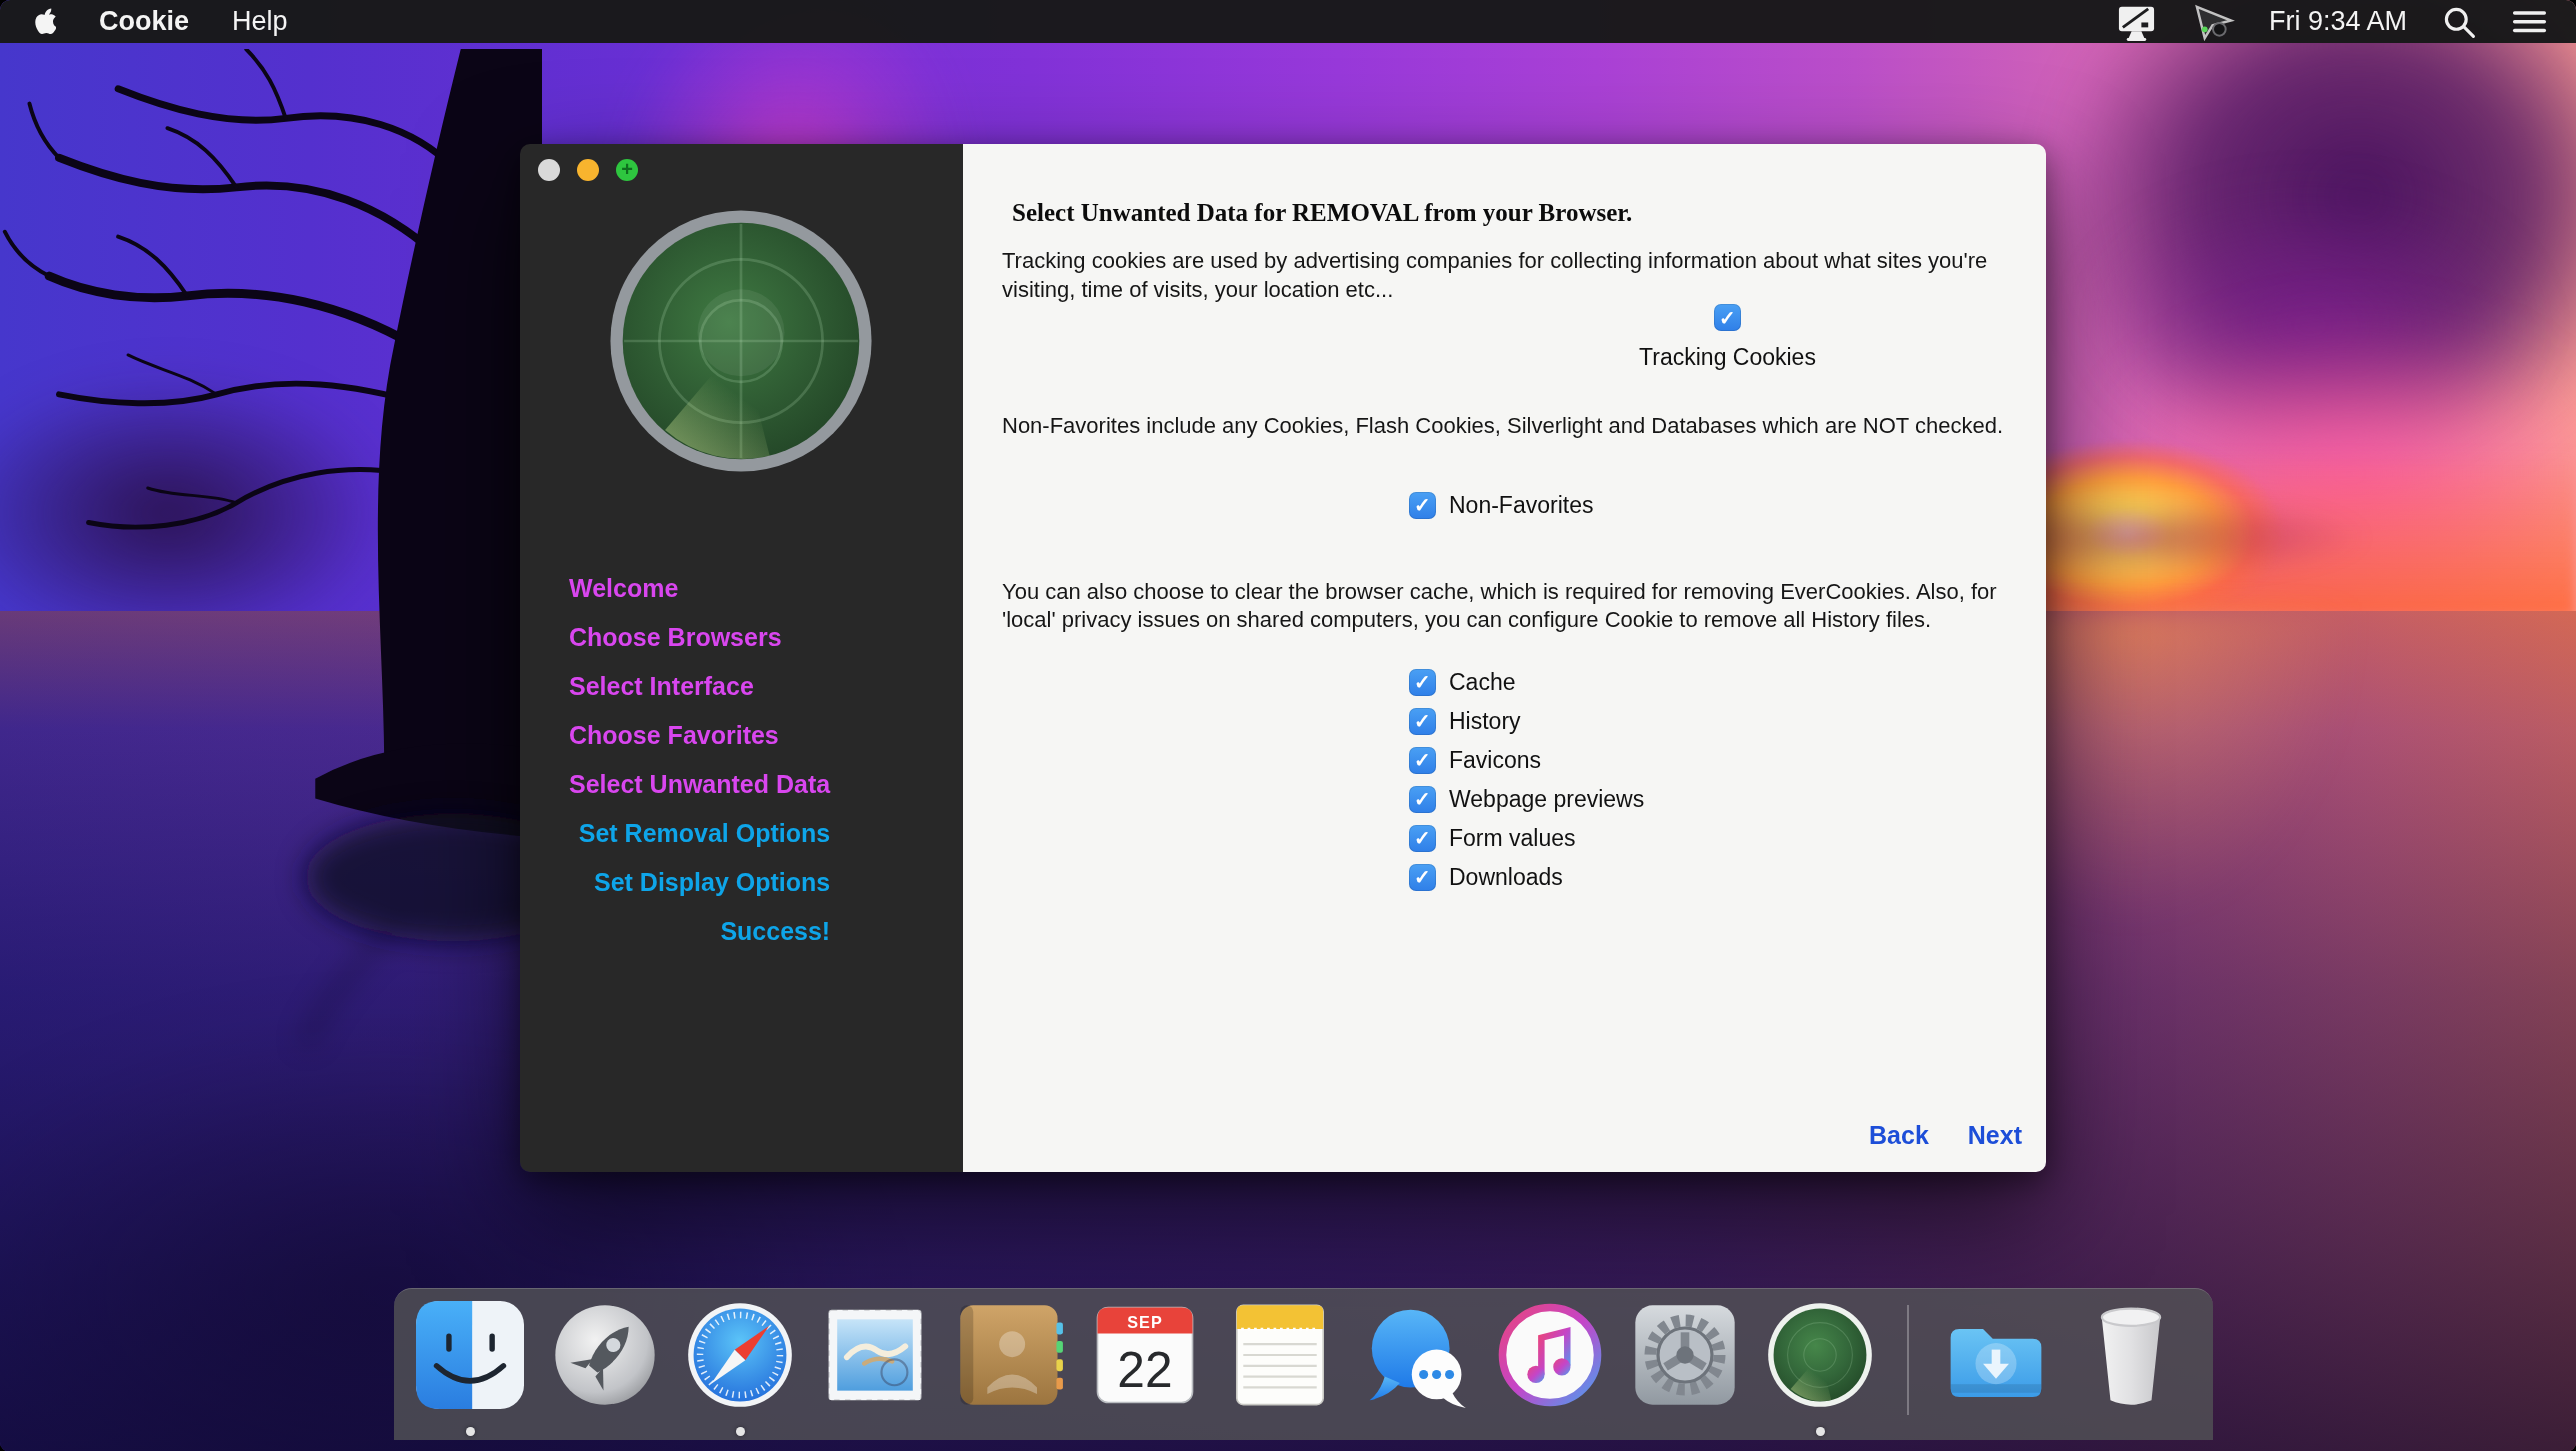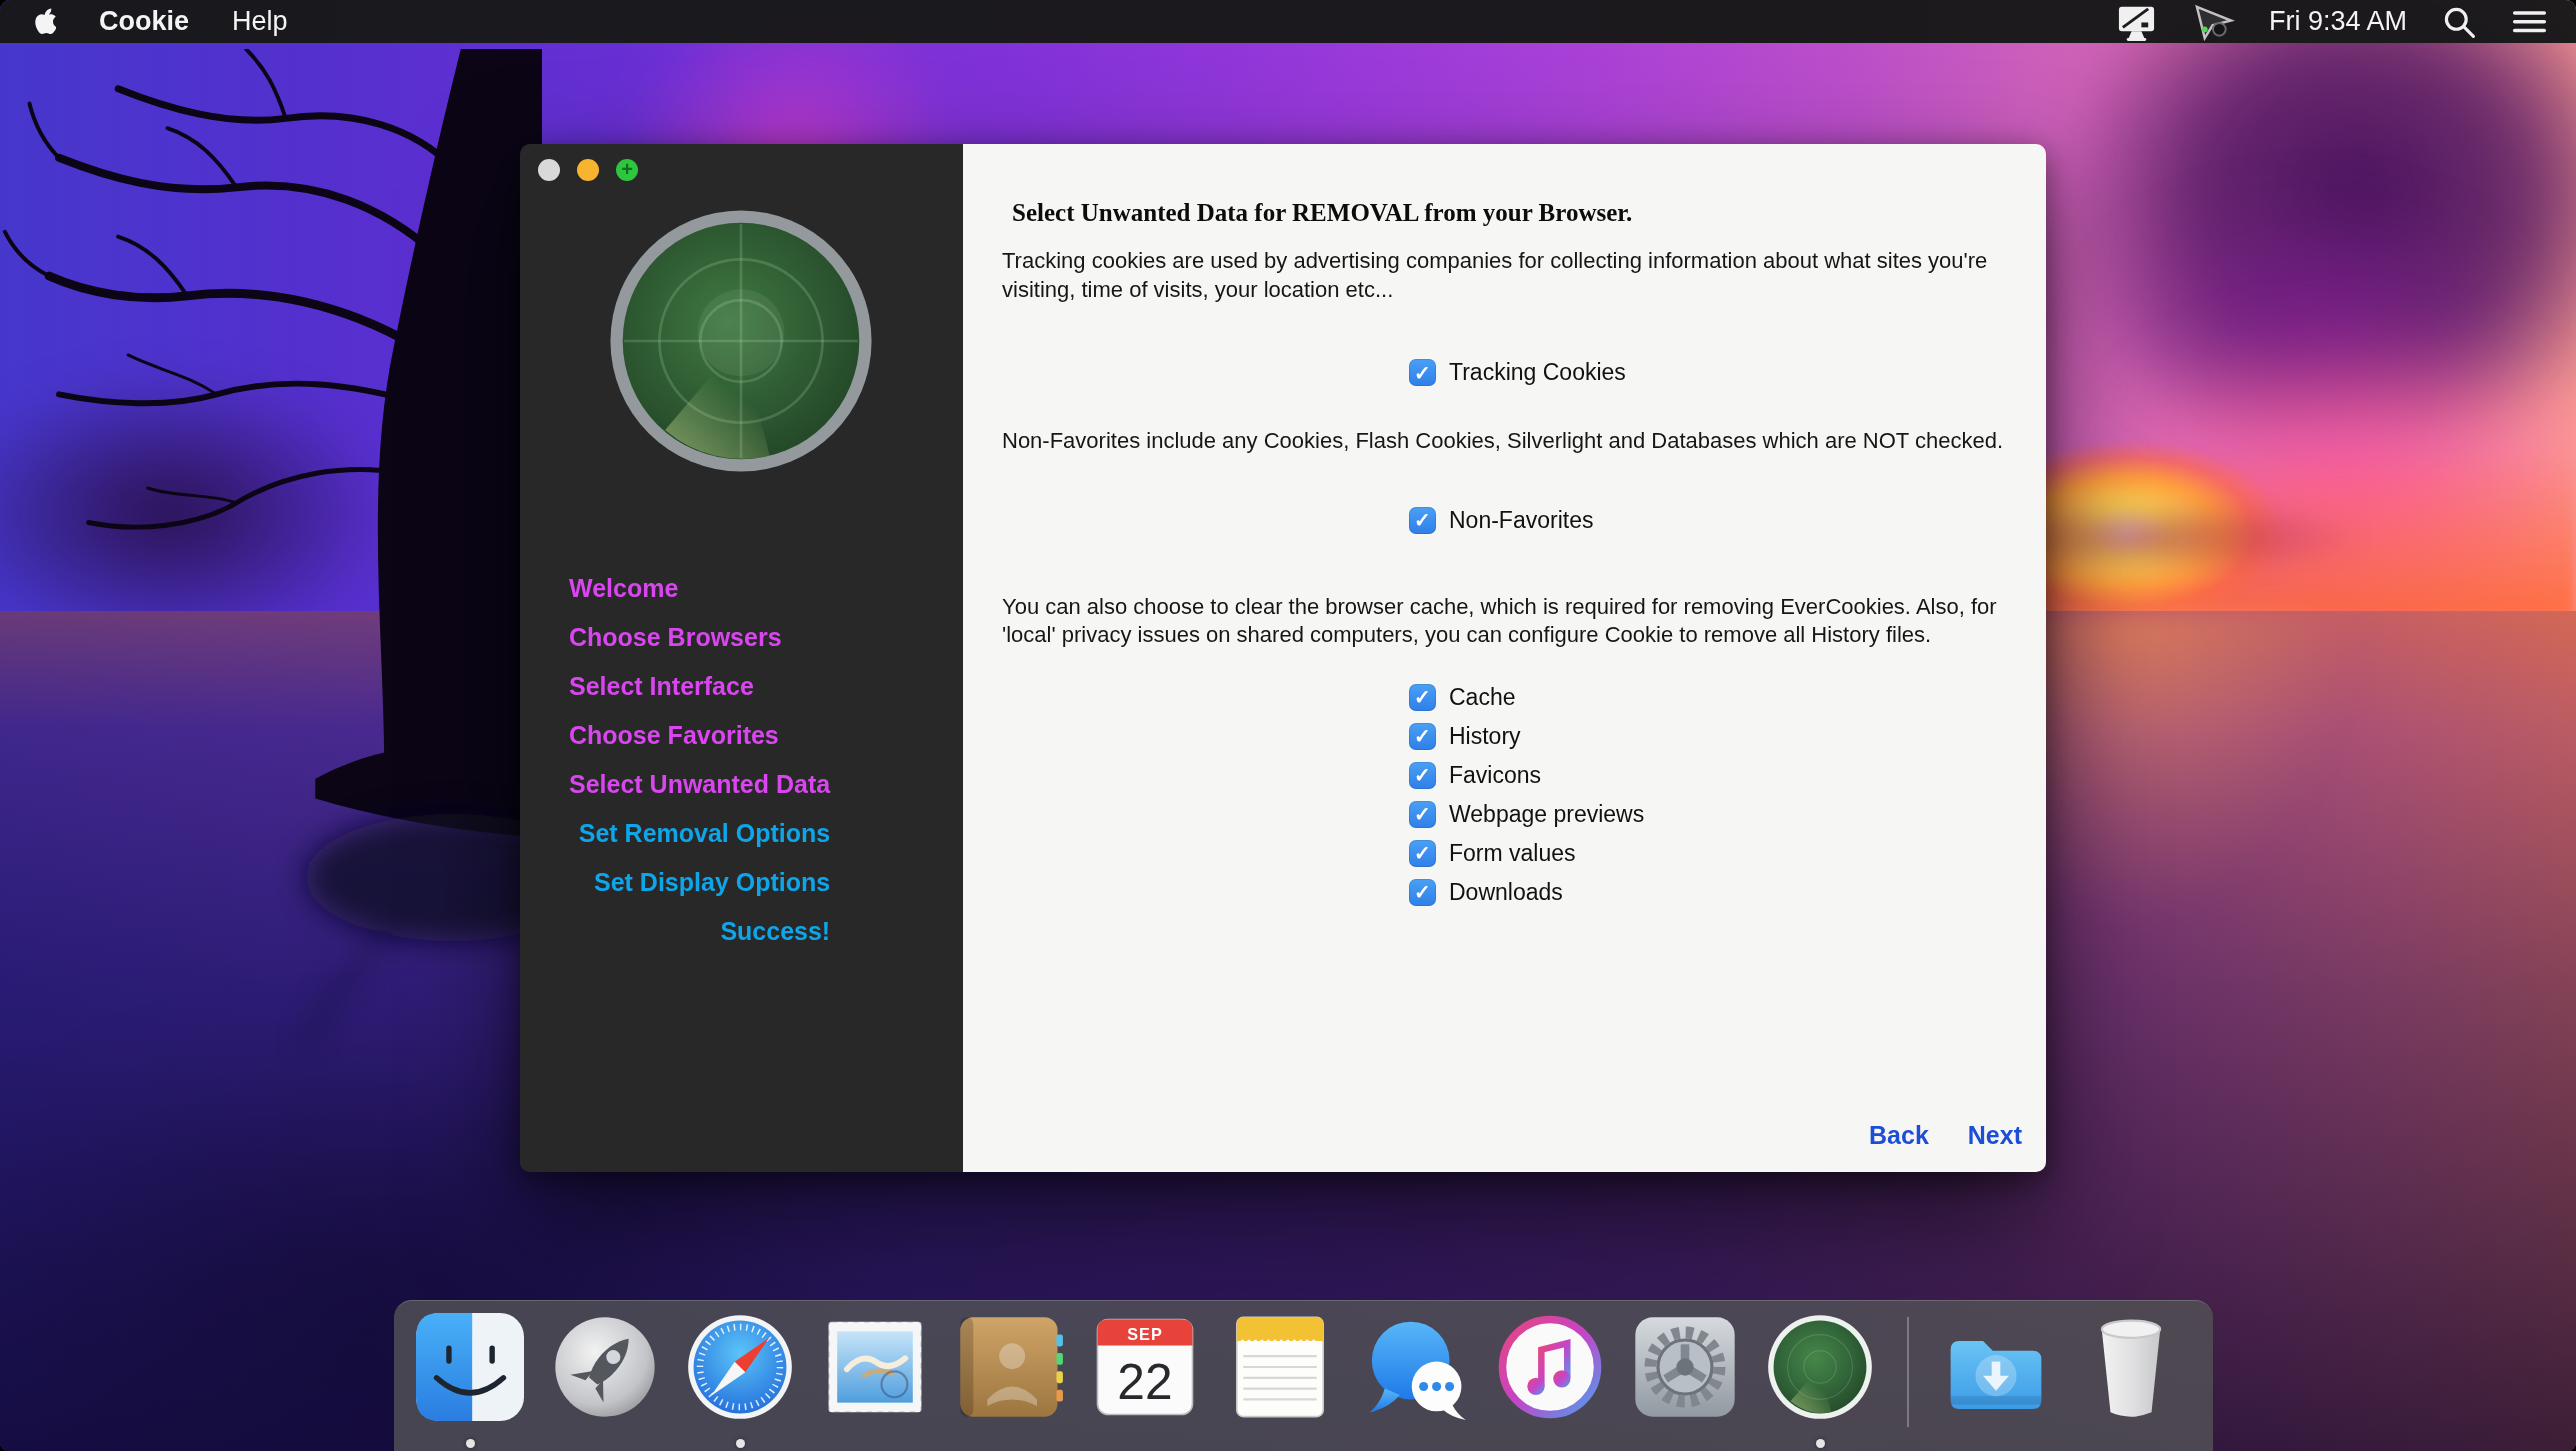--- a/index.html
+++ b/index.html
@@ -66,34 +66,34 @@
   .nav{position:absolute;left:49px;top:420px;}
   .nav-item{height:49px;line-height:49px;font-size:25px;font-weight:bold;color:#d946ef;white-space:nowrap;cursor:default;}
   .nav-item.off{color:#0ea5e9;text-align:right;}
 
   .content{flex:1;background:#f6f6f4;position:relative;color:#141414;}
   .c-title{font-size:25px;font-weight:bold;margin:55px 59px 0 49px;color:#0c0c0c;font-family:Liberation Serif, serif;}
   .c-para{font-size:22px;line-height:1.3;width:1026px;margin:20px 0 0 39px;color:#161616;}
   .p2{margin-top:41px;}
   .p3{margin-top:59px;}
   .chk-row{display:flex;align-items:center;gap:13px;margin-left:446px;}
-  .row-tracking{margin-top:55px;}
+  .row-tracking{flex-direction:column;}
   .row-nonfav{margin-top:51px;}
   .chk{width:27px;height:27px;flex:none;border-radius:7px;position:relative;
     background:linear-gradient(#4aa0f4,#2f7fe8);box-shadow:inset 0 0 0 1px rgba(0,0,0,.10);}
   .chk::after{content:"✓";position:absolute;inset:0;display:flex;align-items:center;
     justify-content:center;color:#fff;font-size:20px;font-weight:bold;}
   .chk-label{font-size:23px;color:#111;}
   .opt-list{margin-top:28px;display:flex;flex-direction:column;}
   .opt-list .chk-row{height:39px;margin-top:0;}
   .c-footer{position:absolute;right:24px;bottom:22px;display:flex;gap:39px;}
   .nav-btn{font-size:25px;font-weight:bold;color:#1d4ed8;cursor:default;}
 
   
-  .dock{position:absolute;left:394px;bottom:0;width:1819px;height:152px;z-index:25;
+  .dock{position:absolute;left:394px;bottom:12px;width:1819px;height:152px;z-index:25;
     background:rgba(82,82,86,.82);border-radius:18px 18px 0 0;
     border-top:1px solid rgba(255,255,255,.18);
     display:flex;align-items:flex-start;gap:27px;padding:12px 20px 0 22px;box-sizing:border-box;}
   .dock-item{position:relative;width:108px;height:108px;flex:none;}
   .dock-item svg{display:block;}
   .dock-dot{position:absolute;left:50%;bottom:-27px;width:9px;height:9px;margin-left:-4px;
     border-radius:50%;background:rgba(238,238,238,.95);box-shadow:0 0 4px rgba(0,0,0,.4);}
   .dock-divider{width:2px;height:110px;background:rgba(255,255,255,.28);flex:none;margin:4px 6px 0 6px;}
 </style>
 </head>

